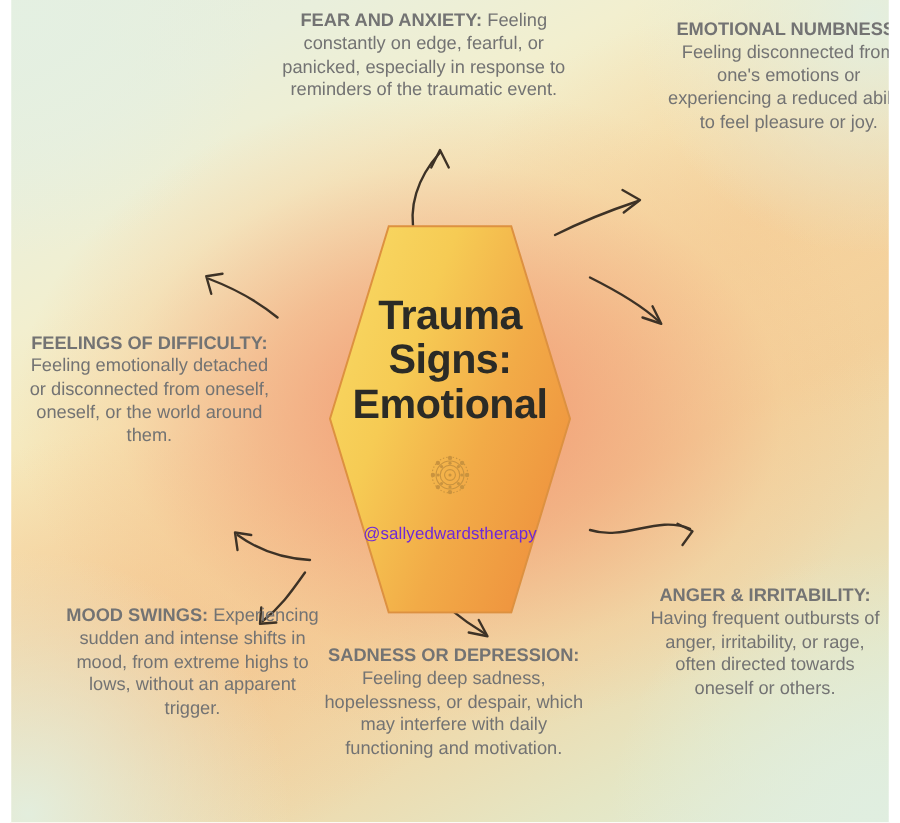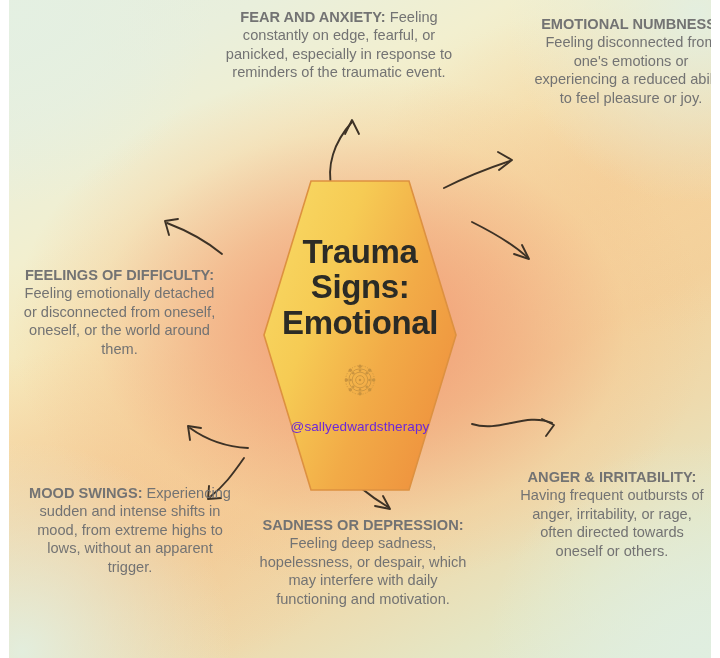--- a/index.html
+++ b/index.html
@@ -123,21 +123,21 @@
   }
   .block .t {
     font-weight: 700;
   }
   .b-fear       { left: 213px; top: 8px;   width: 252px; }
   .b-numbness   { left: 497px; top: 15px;  width: 200px; margin-left: 34px; }
   .b-difficulty { left: 35px;  top: 61px;  width: 210px; }
   .b-guilt      { left: 525px; top: 241px; width: 180px; }
   .b-detach     { left: 22px;  top: 266px; width: 195px; }
   .b-anger      { left: 517px; top: 437px; width: 190px; margin-top: 31px; }
-  .b-mood       { left: 24px;  top: 484px; width: 212px; }
+  .b-mood       { left: 48px;  top: 484px; width: 212px; }
   .b-sadness    { left: 252px; top: 516px; width: 222px; }
 </style>
 </head>
 <body>
 
 <div id="canvas">
 
   <div id="bg"></div>
   <div id="bg-corners"></div>
 

